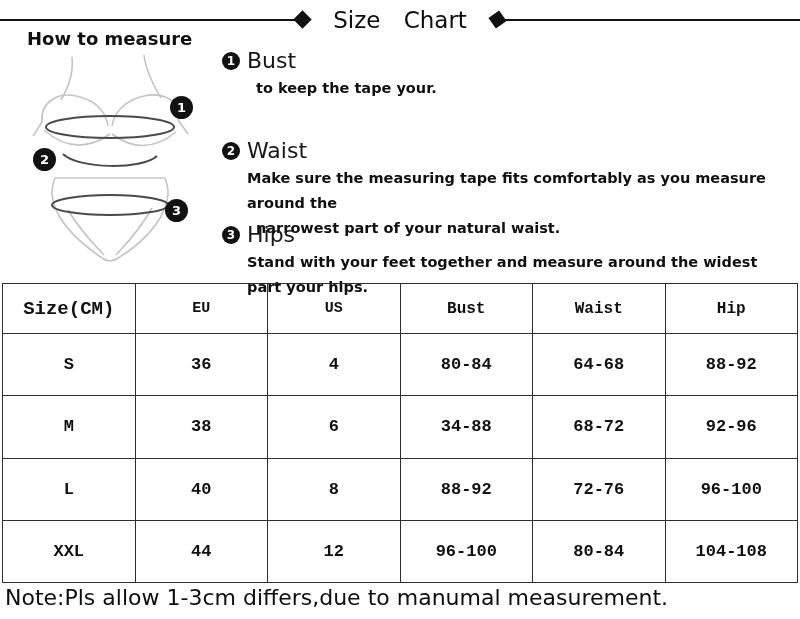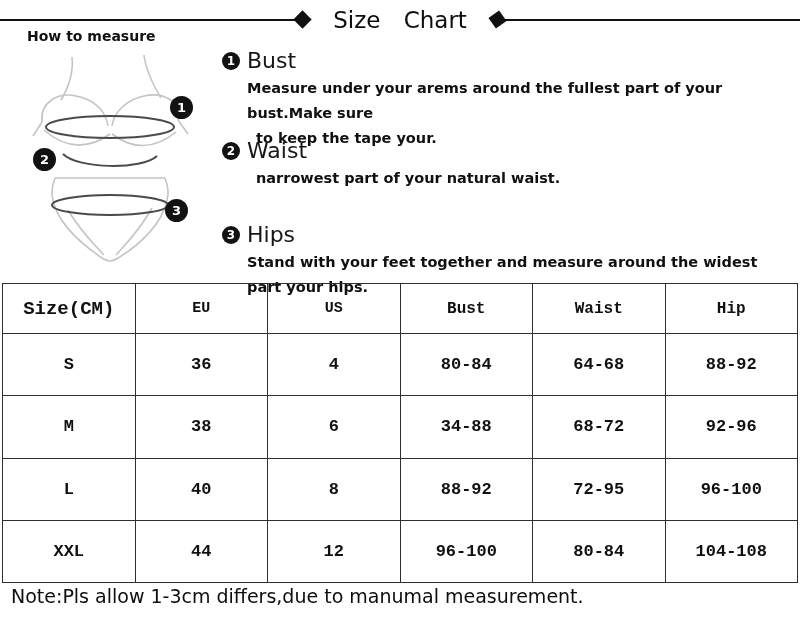--- a/index.html
+++ b/index.html
@@ -10,21 +10,21 @@
   .titlebar{position:absolute;top:4px;left:0;right:0;height:32px;
             display:flex;align-items:center;}
   .rule{flex:1;height:2px;background:#111;position:relative;}
   .diamond{position:absolute;top:-6px;width:13px;height:13px;background:#111;
            transform:rotate(45deg);}
   .rule.left .diamond{right:-4px;}
   .rule.right .diamond{left:-4px;transform:rotate(55deg);}
   .page-title{padding:0 28px;font-size:23px;word-spacing:16px;color:#0d0d0d;}
 
   
-  .htm-heading{position:absolute;left:27px;top:28px;font-size:14px;font-weight:600;}
+  .htm-heading{position:absolute;left:27px;top:28px;font-size:18px;font-weight:600;}
   .figure{position:absolute;left:28px;top:50px;width:195px;height:225px;}
   .badge{position:absolute;width:23px;height:23px;border-radius:50%;
          background:#121212;color:#fff;display:flex;align-items:center;
          justify-content:center;font-size:13px;font-weight:bold;}
   .badge.b1{left:170px;top:96px;}
   .badge.b2{left:33px;top:148px;}
   .badge.b3{left:165px;top:199px;}
 
   
   .section{position:absolute;left:222px;width:572px;}
@@ -44,21 +44,21 @@
               font-family:"Liberation Mono","DejaVu Sans Mono",monospace;}
   .size-table th,.size-table td{border:1px solid #2e2e2e;text-align:center;
               vertical-align:middle;height:49px;padding:0;font-weight:bold;color:#111;font-family:Liberation Mono, monospace;}
   .size-table th{font-size:15px;}
   .size-table th.c0{font-size:19px;}
   .size-table th.c1,.size-table th.c2{font-size:15px;}
   .size-table th.c3,.size-table th.c4,.size-table th.c5{font-size:16px;}
   .size-table td{font-size:17px;}
 
   
-  .note{position:absolute;left:11px;top:585px;font-size:19px;color:#0e0e0e;}
+  .note{position:absolute;left:5px;top:585px;font-size:22px;color:#0e0e0e;}
 </style>
 </head>
 <body>
 
 <div class="titlebar">
   <div class="rule left">
     <span class="diamond"></span>
   </div>
   <div class="page-title">Size Chart</div>
   <div class="rule right">
@@ -102,31 +102,31 @@
 <div class="badge b1">1</div>
 <div class="badge b2">2</div>
 <div class="badge b3">3</div>
 
 <div class="section sec1">
   <div class="sec-head">
     <span class="sec-num">1</span>
     <span class="sec-title">Bust</span>
   </div>
   <div class="sec-desc">
-    <div class="line1">Measure under your arems around the fullest part of your bust.Make sure</div>
     <div class="line2">to keep the tape your.</div>
   </div>
 </div>
 
 <div class="section sec2">
   <div class="sec-head">
     <span class="sec-num">2</span>
     <span class="sec-title">Waist</span>
   </div>
   <div class="sec-desc">
+    <div class="line1">Make sure the measuring tape fits comfortably as you measure around the</div>
     <div class="line2">narrowest part of your natural waist.</div>
   </div>
 </div>
 
 <div class="section sec3">
   <div class="sec-head">
     <span class="sec-num">3</span>
     <span class="sec-title">Hips</span>
   </div>
   <div class="sec-desc">
@@ -160,21 +160,21 @@
       <td>6</td>
       <td>34-88</td>
       <td>68-72</td>
       <td>92-96</td>
     </tr>
     <tr>
       <td>L</td>
       <td>40</td>
       <td>8</td>
       <td>88-92</td>
-      <td>72-95</td>
+      <td>72-76</td>
       <td>96-100</td>
     </tr>
     <tr>
       <td>XXL</td>
       <td>44</td>
       <td>12</td>
       <td>96-100</td>
       <td>80-84</td>
       <td>104-108</td>
     </tr>

